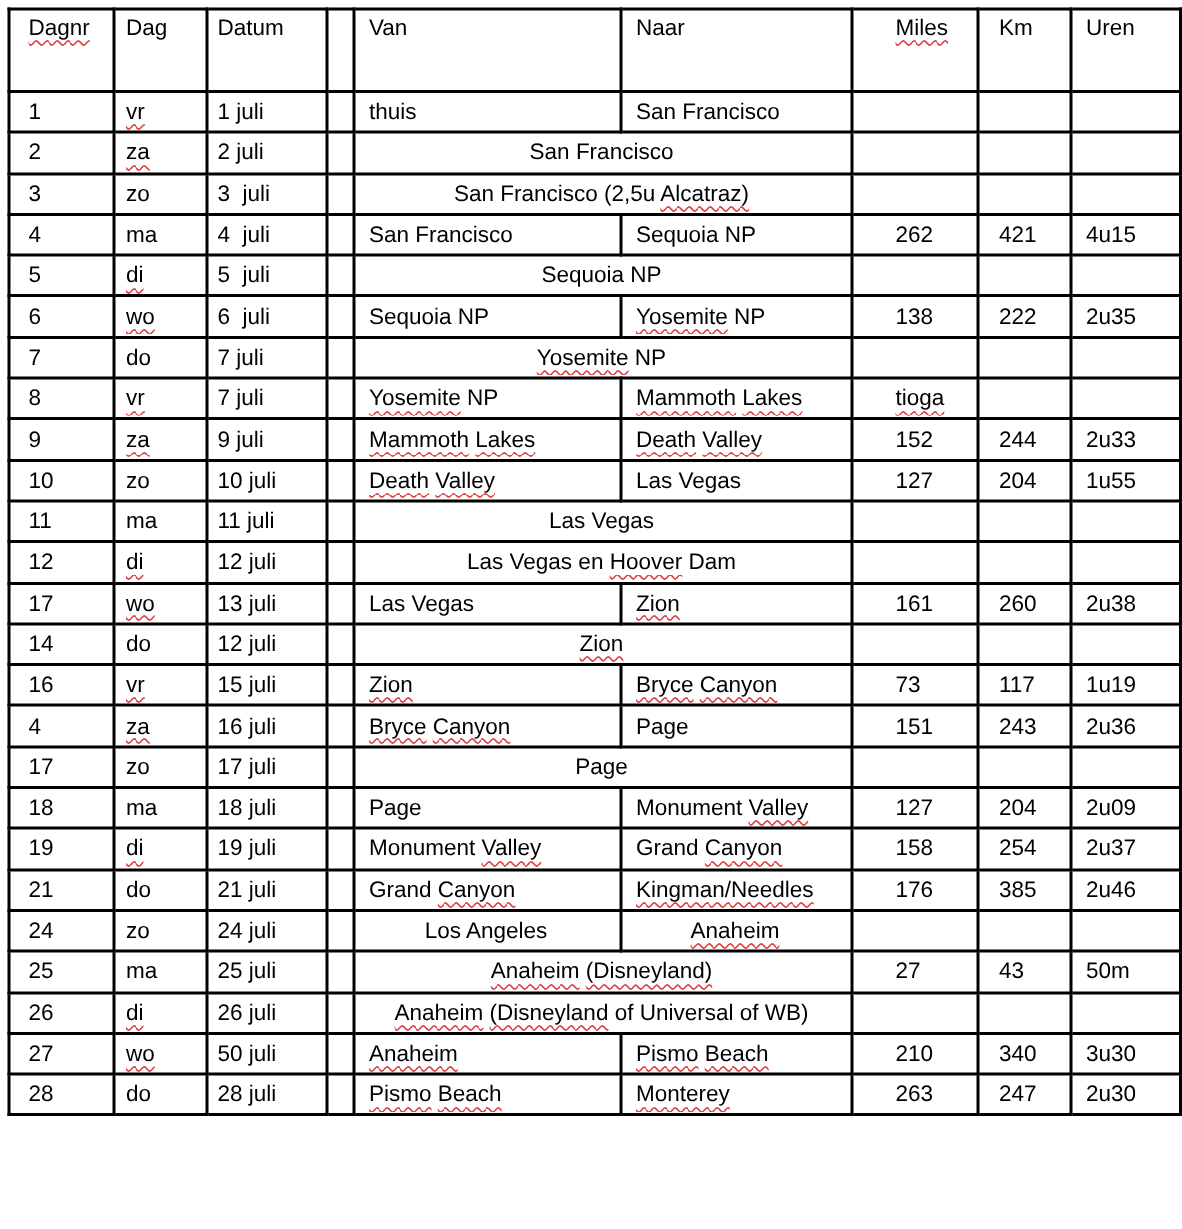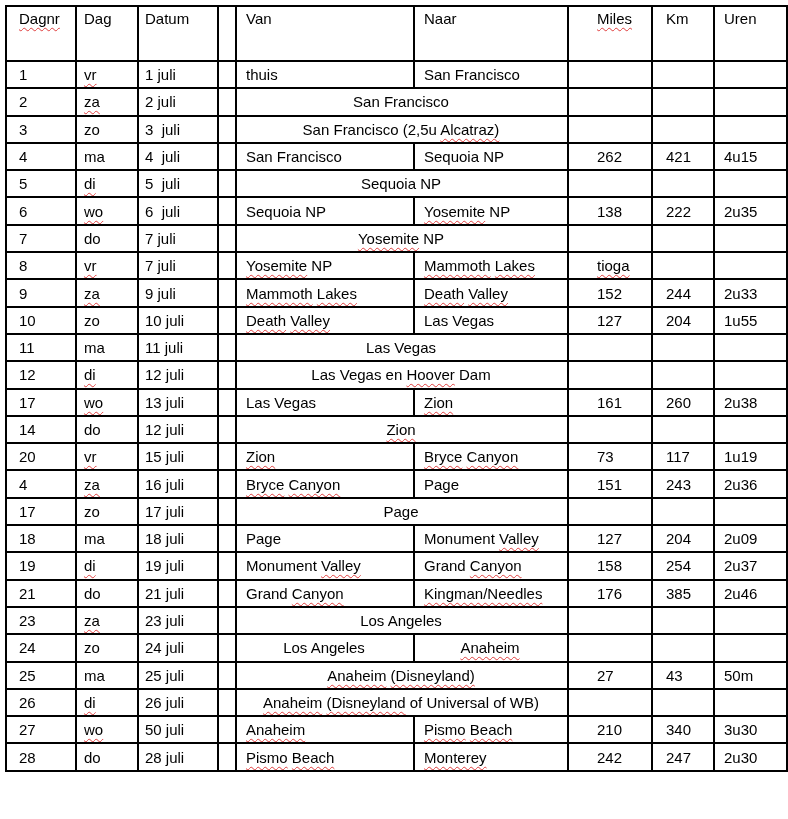--- a/index.html
+++ b/index.html
@@ -210,21 +210,21 @@
         <td class="c-nr"><span>14</span></td>
         <td class="c-day"><span>do</span></td>
         <td class="c-date"><span>12 juli</span></td>
         <td class="c-sp"></td>
         <td class="c-span" colspan="2"><span class="sq">Zion</span></td>
         <td class="c-miles"></td>
         <td class="c-km"></td>
         <td class="c-uren"></td>
       </tr>
       <tr>
-        <td class="c-nr"><span>20</span></td>
+        <td class="c-nr"><span>16</span></td>
         <td class="c-day"><span class="sq">vr</span></td>
         <td class="c-date"><span>15 juli</span></td>
         <td class="c-sp"></td>
         <td class="c-van"><span class="sq">Zion</span></td>
         <td class="c-naar"><span class="sq">Bryce</span><span> </span><span class="sq">Canyon</span></td>
         <td class="c-miles"><span>73</span></td>
         <td class="c-km"><span>117</span></td>
         <td class="c-uren"><span>1u19</span></td>
       </tr>
       <tr>
@@ -275,30 +275,20 @@
         <td class="c-day"><span>do</span></td>
         <td class="c-date"><span>21 juli</span></td>
         <td class="c-sp"></td>
         <td class="c-van"><span>Grand </span><span class="sq">Canyon</span></td>
         <td class="c-naar"><span class="sq">Kingman/Needles</span></td>
         <td class="c-miles"><span>176</span></td>
         <td class="c-km"><span>385</span></td>
         <td class="c-uren"><span>2u46</span></td>
       </tr>
       <tr>
-        <td class="c-nr"><span>23</span></td>
-        <td class="c-day"><span class="sq">za</span></td>
-        <td class="c-date"><span>23 juli</span></td>
-        <td class="c-sp"></td>
-        <td class="c-span" colspan="2"><span>Los Angeles</span></td>
-        <td class="c-miles"></td>
-        <td class="c-km"></td>
-        <td class="c-uren"></td>
-      </tr>
-      <tr>
         <td class="c-nr"><span>24</span></td>
         <td class="c-day"><span>zo</span></td>
         <td class="c-date"><span>24 juli</span></td>
         <td class="c-sp"></td>
         <td class="c-van center"><span>Los Angeles</span></td>
         <td class="c-naar center"><span class="sq">Anaheim</span></td>
         <td class="c-miles"></td>
         <td class="c-km"></td>
         <td class="c-uren"></td>
       </tr>
@@ -333,18 +323,18 @@
         <td class="c-km"><span>340</span></td>
         <td class="c-uren"><span>3u30</span></td>
       </tr>
       <tr>
         <td class="c-nr"><span>28</span></td>
         <td class="c-day"><span>do</span></td>
         <td class="c-date"><span>28 juli</span></td>
         <td class="c-sp"></td>
         <td class="c-van"><span class="sq">Pismo</span><span> </span><span class="sq">Beach</span></td>
         <td class="c-naar"><span class="sq">Monterey</span></td>
-        <td class="c-miles"><span>242</span></td>
+        <td class="c-miles"><span>263</span></td>
         <td class="c-km"><span>247</span></td>
         <td class="c-uren"><span>2u30</span></td>
       </tr>
     </tbody>
   </table>
 
 </body></html>

